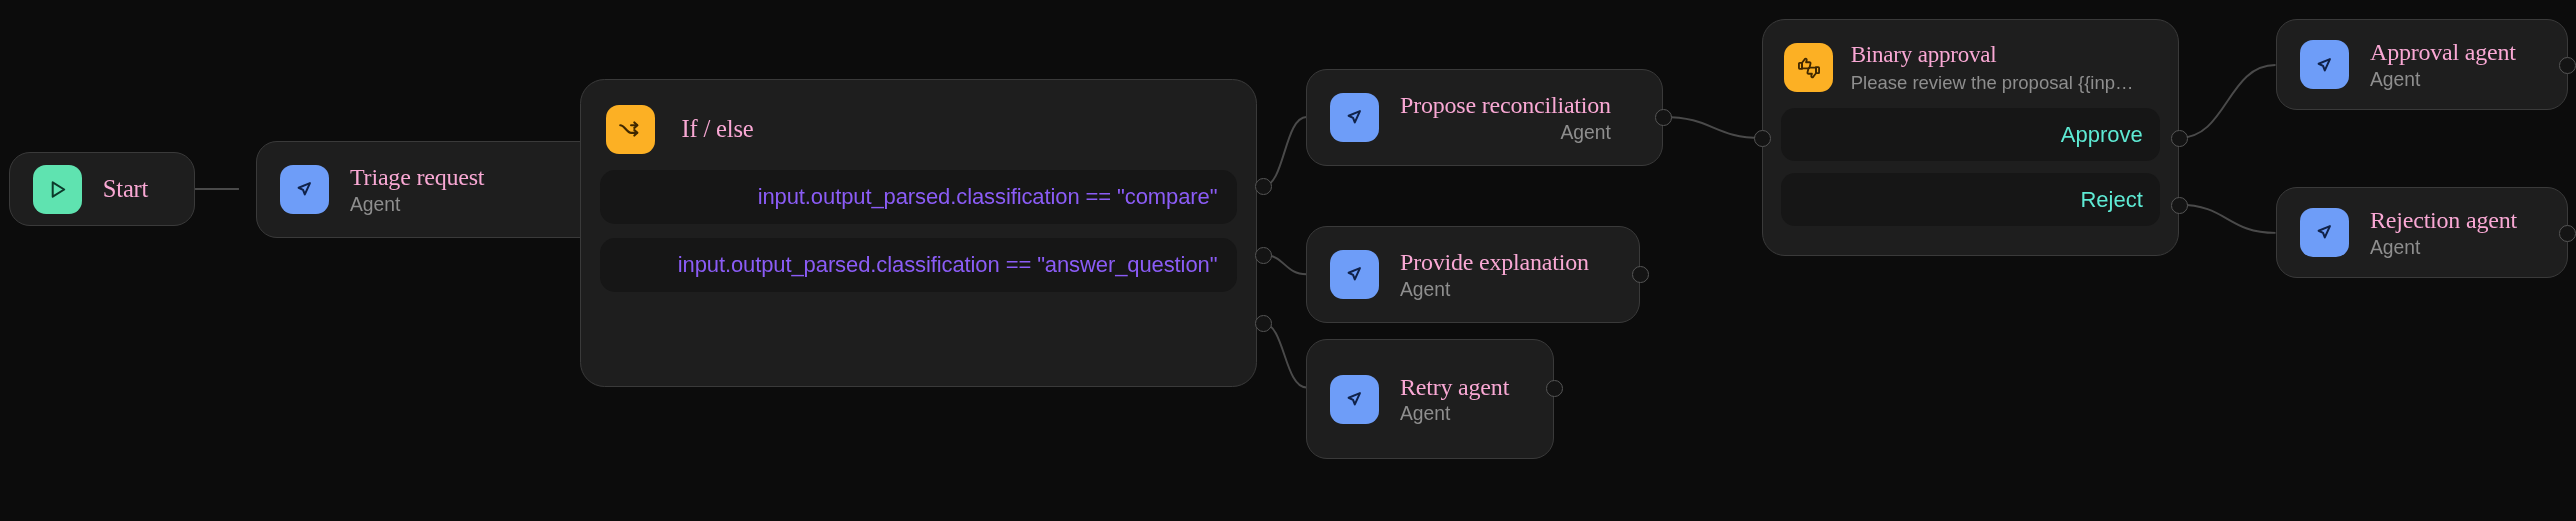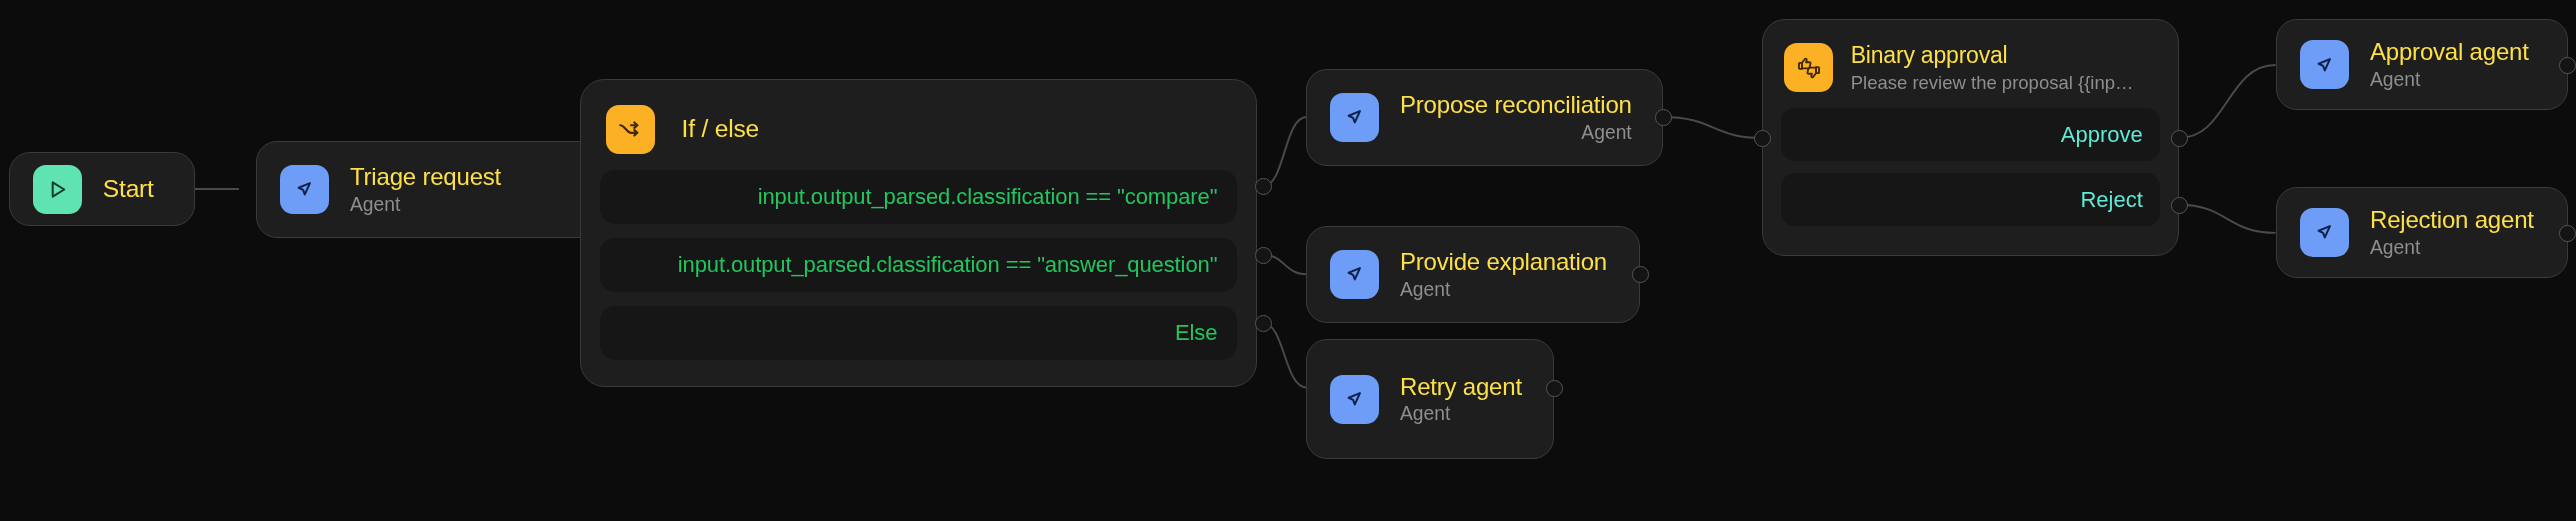--- a/index.html
+++ b/index.html
@@ -47,25 +47,26 @@
     justify-content: center;
     flex: 0 0 auto;
   }
   .icon-tile.green { background: #5fe3b0; }
   .icon-tile.blue  { background: #6e9df8; }
   .icon-tile.amber { background: #fcb024; }
   .icon-tile svg { display: block; }
 
   .labels { display: flex; flex-direction: column; justify-content: center; gap: 1.8px; }
   .title {
-    color: #fde047;
+    color: #f9a8d4;
     font-size: 24px;
     line-height: 28px;
     white-space: nowrap;
     letter-spacing: -0.2px;
+    font-family: Liberation Serif, serif;
   }
   .subtitle {
     color: #8e8e8e;
     font-size: 19.3px;
     line-height: 23px;
     white-space: nowrap;
   }
   .title.solo { font-size: 24.6px; }
 
   
@@ -97,21 +98,21 @@
     border-radius: 15px;
     height: 54px;
     display: flex;
     align-items: center;
     justify-content: flex-end;
     padding: 0 19.3px;
     margin-bottom: 14px;
   }
   .cond-row:last-child { margin-bottom: 0; }
   .cond-text {
-    color: #22c55e;
+    color: #8b5cf6;
     font-size: 22px;
     white-space: nowrap;
     letter-spacing: -0.1px;
   }
 
   
   #node-propose  { left: 1306px; top: 69px;  width: 357px; height: 97px; text-align: right; }
   #node-explain  { left: 1306px; top: 226px; width: 334px; height: 97px; }
   #node-retry    { left: 1306px; top: 339px; width: 248px; height: 120px; }
 
@@ -219,23 +220,20 @@
         </svg>
       </span>
       <span class="title">If / else</span>
     </div>
 
     <div class="cond-row">
       <span class="cond-text">input.output_parsed.classification == "compare"</span>
     </div>
     <div class="cond-row">
       <span class="cond-text">input.output_parsed.classification == "answer_question"</span>
-    </div>
-    <div class="cond-row">
-      <span class="cond-text">Else</span>
     </div>
   </div>
   <span class="port" style="left:1255px; top:178px;"></span>
   <span class="port" style="left:1255px; top:247px;"></span>
   <span class="port" style="left:1255px; top:315px;"></span>
 
   <div class="node plain" id="node-propose">
     <span class="icon-tile blue">
       <svg width="24.6" height="24.6" viewBox="0 0 24 24" fill="none" stroke="#10224a" stroke-width="2" stroke-linejoin="round">
         <path d="M17.5 6 L6.5 10.5 L10.8 12.6 L12.5 17 Z"></path>

